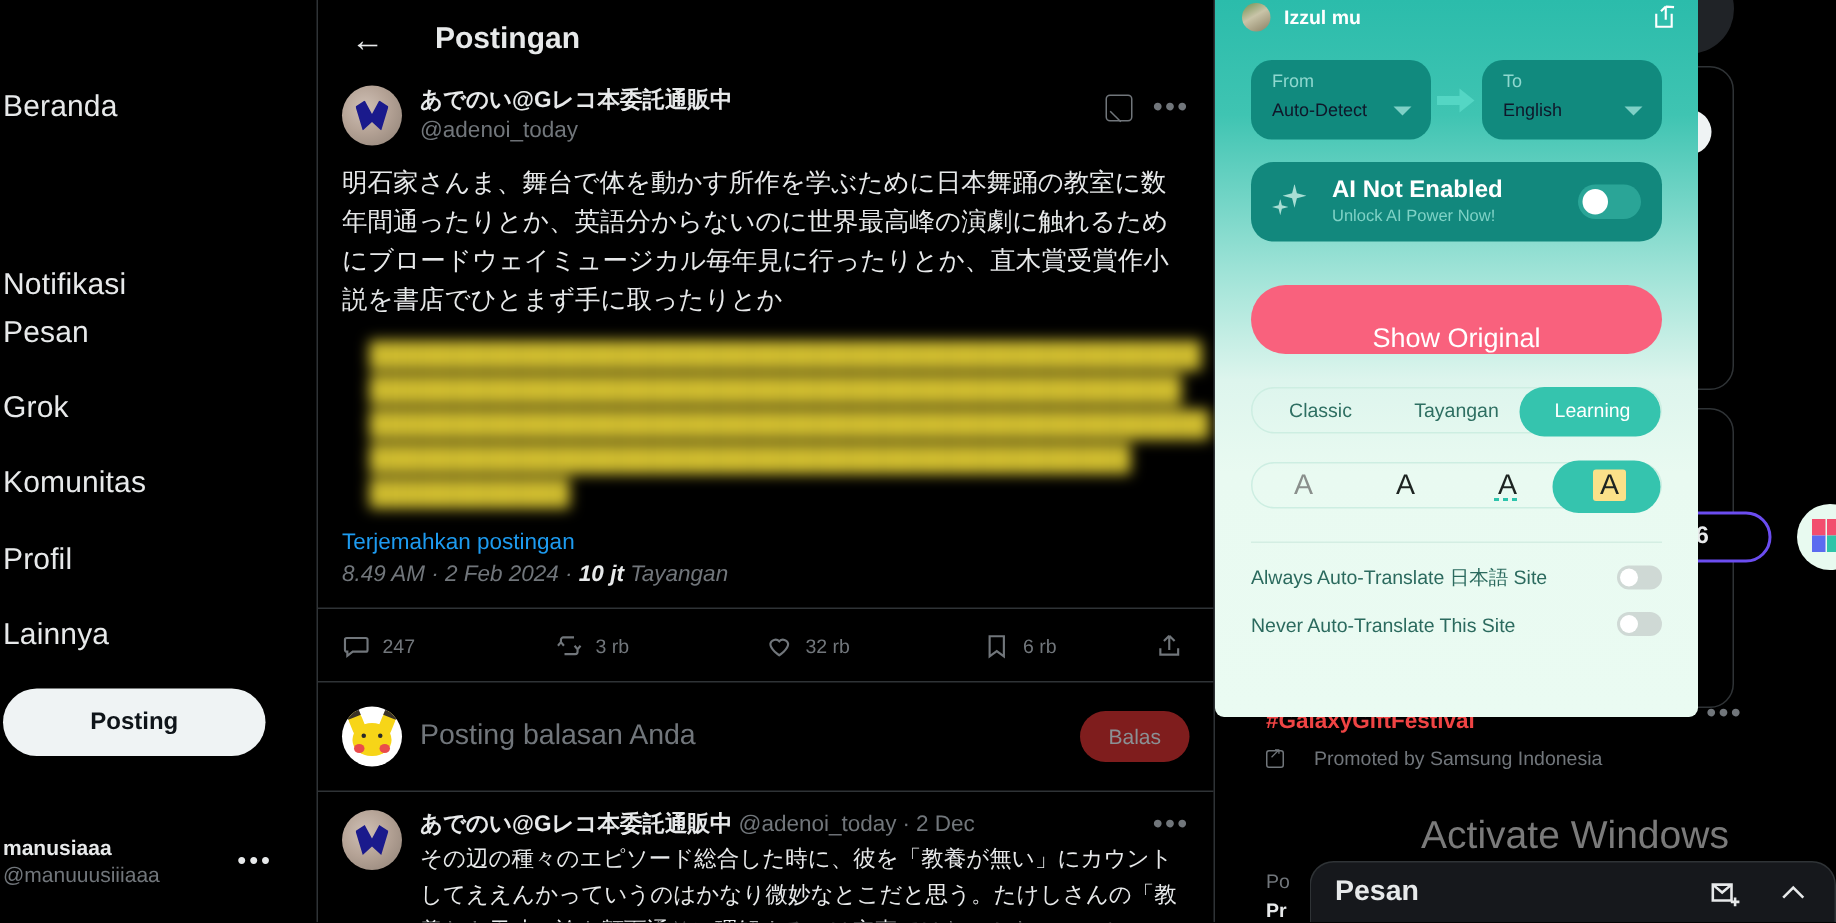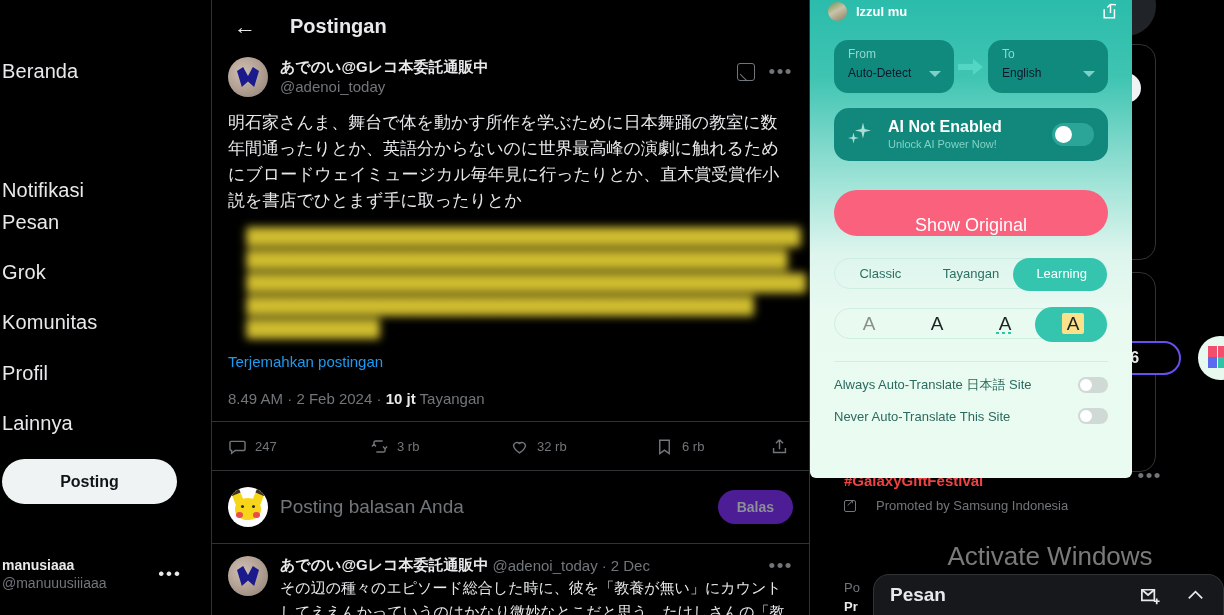--- a/index.html
+++ b/index.html
@@ -64,21 +64,21 @@
     font-family: "DejaVu Sans", "Liberation Sans", sans-serif;
   }
 
   
   .blur-block { margin-top: 10px; position: relative; height: 120px; filter: blur(4.5px); }
   .bl { position: absolute; background: #d9c531; border-radius: 2px; height: 20px; }
   .bl span { display:block; height:100%;
     background: repeating-linear-gradient(90deg, rgba(0,0,0,.17) 0 3px, rgba(0,0,0,0) 3px 11px); }
 
   .translate-link { color: #1d9bf0; font-size: 15px; margin-top: 10px; cursor: pointer; }
-  .meta-row { color: #71767b; font-size: 15px; margin-top: 20px; padding-bottom: 14px; }
+  .meta-row { color: #71767b; font-size: 15px; margin-top: 4px; padding-bottom: 14px; font-style: italic; }
   .meta-row b { color: #e7e9ea; font-weight: bold; }
 
   .divider { height: 1px; background: #2f3336; }
 
   .actions { display: flex; align-items: center; height: 48px; padding: 0 8px; }
   .act { display: flex; align-items: center; gap: 8px; color: #71767b; font-size: 13px; cursor: pointer; }
   .act svg { width: 19px; height: 19px; fill: none; stroke: #71767b; stroke-width: 1.8; }
 
   .reply-box { display: flex; align-items: center; height: 72px; padding: 0 16px; }
   .pika {
@@ -87,21 +87,21 @@
   .pika .face { position:absolute; left:7px; top:11px; width:26px; height:22px; background:#f7d518; border-radius:50% 50% 48% 48%; }
   .pika .ear1 { position:absolute; left:5px; top:3px; width:9px; height:14px; background:#f7d518; transform: rotate(-22deg); border-radius:40% 40% 10% 10%; }
   .pika .ear1::after { content:""; position:absolute; left:0; top:-1px; width:9px; height:5px; background:#3a3227; border-radius:40% 40% 0 0;}
   .pika .ear2 { position:absolute; right:5px; top:3px; width:9px; height:14px; background:#f7d518; transform: rotate(22deg); border-radius:40% 40% 10% 10%; }
   .pika .ear2::after { content:""; position:absolute; left:0; top:-1px; width:9px; height:5px; background:#3a3227; border-radius:40% 40% 0 0;}
   .pika .c1 { position:absolute; left:8px; top:25px; width:7px; height:6px; background:#ea4b4b; border-radius:50%; }
   .pika .c2 { position:absolute; right:8px; top:25px; width:7px; height:6px; background:#ea4b4b; border-radius:50%; }
   .pika .e1 { position:absolute; left:13px; top:18px; width:3px; height:3px; background:#2a2a2a; border-radius:50%; }
   .pika .e2 { position:absolute; right:13px; top:18px; width:3px; height:3px; background:#2a2a2a; border-radius:50%; }
   .reply-ph { flex: 1; color: #71767b; font-size: 19px; margin-left: 12px; }
-  .reply-btn { background: #4c1d95; color: #8b9094; border-radius: 18px; padding: 9px 19px; font-size: 14px; font-weight: bold; cursor: pointer;}
+  .reply-btn { background: #7f1d1d; color: #8b9094; border-radius: 18px; padding: 9px 19px; font-size: 14px; font-weight: normal; cursor: pointer;}
 
   .replypost { display: flex; padding: 12px 16px 0 16px; }
   .rp-body { margin-left: 12px; flex:1; min-width:0; }
   .rp-head { display:flex; align-items:center; gap:4px; }
   .rp-name { color:#e7e9ea; font-size:15px; font-weight:bold; }
   .rp-handle { color:#71767b; font-size:15px; }
   .rp-dots { margin-left:auto; color:#71767b; font-size:19px; letter-spacing:1.5px; line-height:8px; }
   .rp-text { color:#e7e9ea; font-size:15px; line-height:24px; font-family:"DejaVu Sans","Liberation Sans",sans-serif; margin-top:1px; }
 
   

